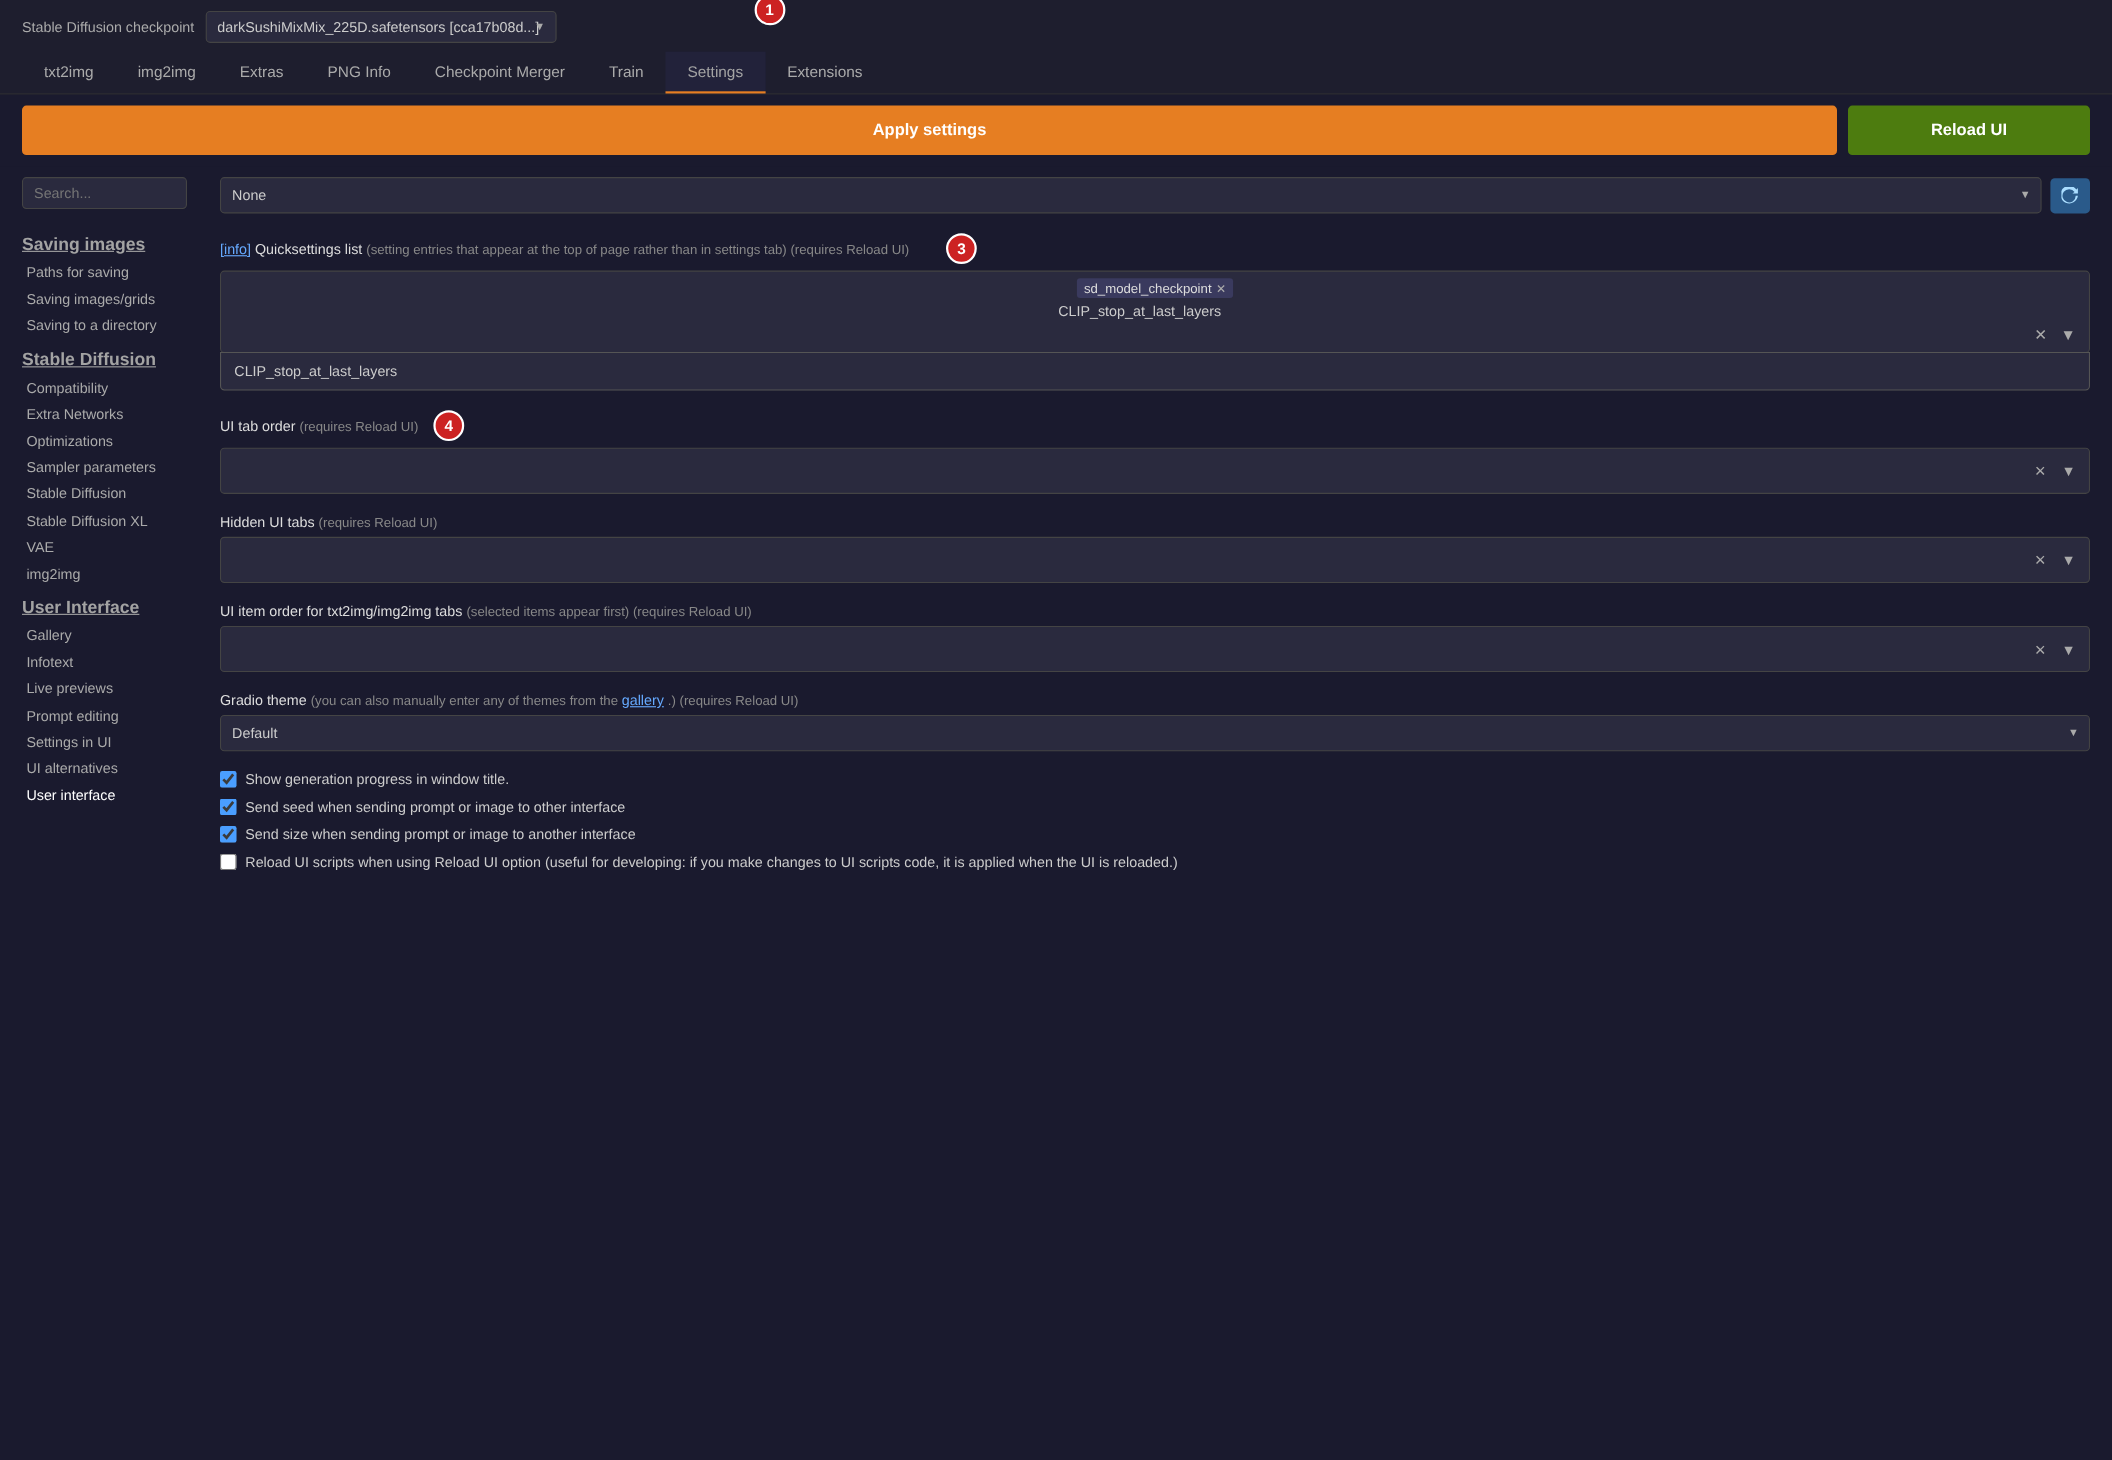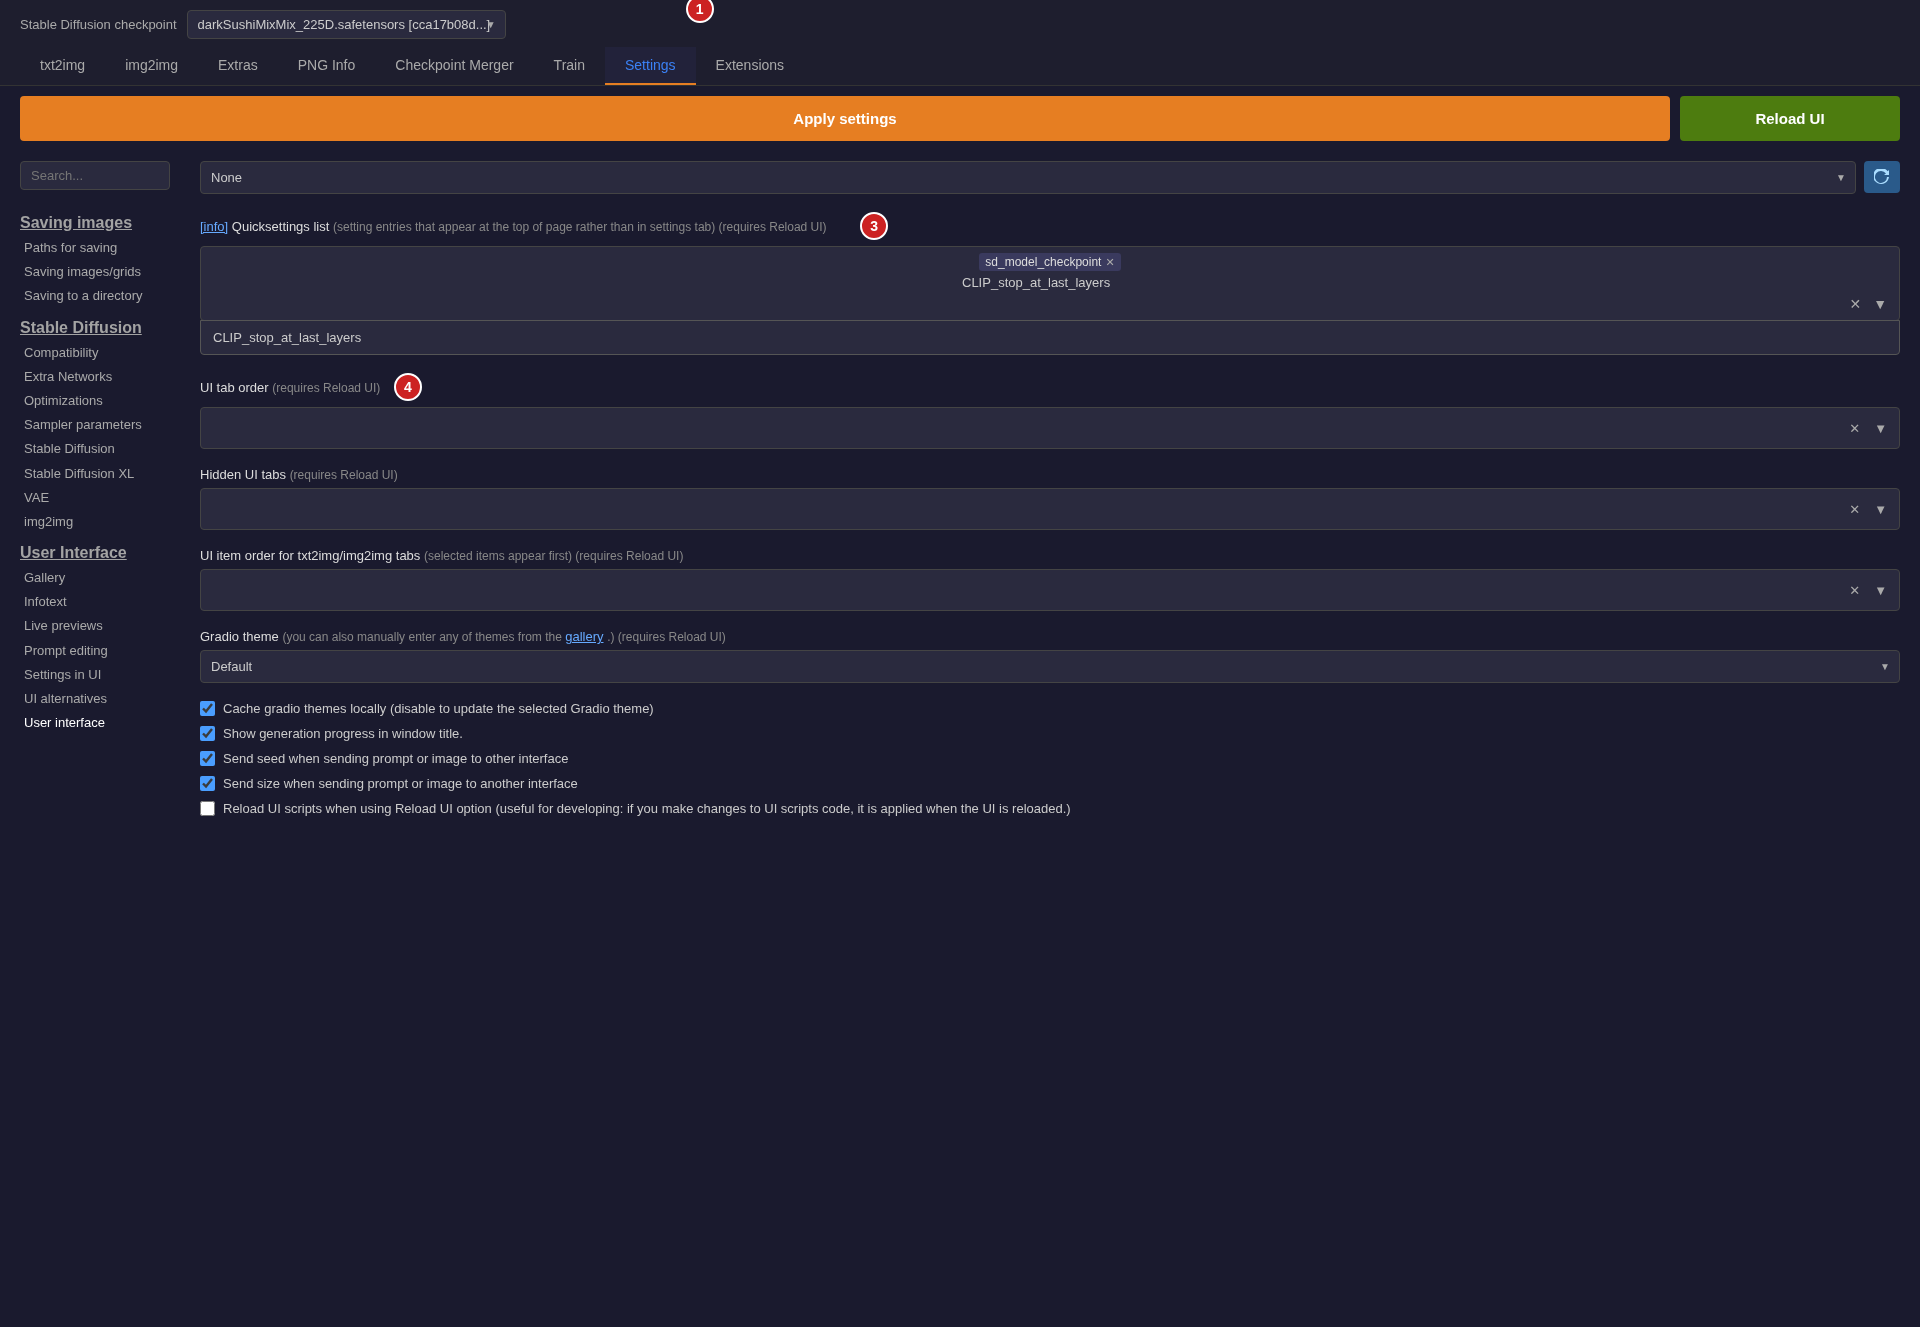--- a/index.html
+++ b/index.html
@@ -60,21 +60,21 @@
     }
     .nav-tab {
       padding: 10px 20px;
       cursor: pointer;
       color: #aaa;
       font-size: 14px;
       border-bottom: 2px solid transparent;
       white-space: nowrap;
     }
     .nav-tab.active {
-      color: #3b82f6;
+      color: #a3a3a3;
       border-bottom: 2px solid #e67e22;
       background: #22223a;
     }
 
     
     .action-bar {
       display: flex;
       gap: 10px;
       padding: 10px 20px;
       background: #1a1a2e;
@@ -387,21 +387,21 @@
     <div class="sidebar-item">Live previews</div>
     <div class="sidebar-item">Prompt editing</div>
     <div class="sidebar-item">Settings in UI</div>
     <div class="sidebar-item">UI alternatives</div>
     <div class="sidebar-item active">User interface</div>
   </div>
 
   <div class="content">
 
     <div class="setting-row">
-      <div style="display:flex;gap:8px;align-items:flex-start;">
+      <div style="display:flex;gap:8px;align-items:flex-end;">
         <div class="select-wrap" style="flex:1;">
           <select>
             <option>None</option>
           </select>
         </div>
         <button class="icon-btn">
           <svg width="16" height="16" viewBox="0 0 16 16" fill="none" xmlns="http://www.w3.org/2000/svg">
             <path d="M13.65 2.35A8 8 0 1 0 15 8h-2a6 6 0 1 1-1.05-3.4L10 6h5V1l-1.35 1.35z" fill="#adf"></path>
           </svg>
         </button>
@@ -490,24 +490,20 @@
       </span>
       <div class="select-wrap">
         <select>
           <option>Default</option>
         </select>
       </div>
     </div>
 
     <div>
       <div class="checkbox-row">
-        <input type="checkbox" id="cb-cache-gradio" checked="" style="">
-        <label for="cb-cache-gradio">Cache gradio themes locally (disable to update the selected Gradio theme)</label>
-      </div>
-      <div class="checkbox-row">
         <input type="checkbox" id="cb-show-progress" checked="" style="">
         <label for="cb-show-progress">Show generation progress in window title.</label>
       </div>
       <div class="checkbox-row">
         <input type="checkbox" id="cb-send-seed" checked="" style="">
         <label for="cb-send-seed">Send seed when sending prompt or image to other interface</label>
       </div>
       <div class="checkbox-row">
         <input type="checkbox" id="cb-send-size" checked="" style="">
         <label for="cb-send-size">Send size when sending prompt or image to another interface</label>

